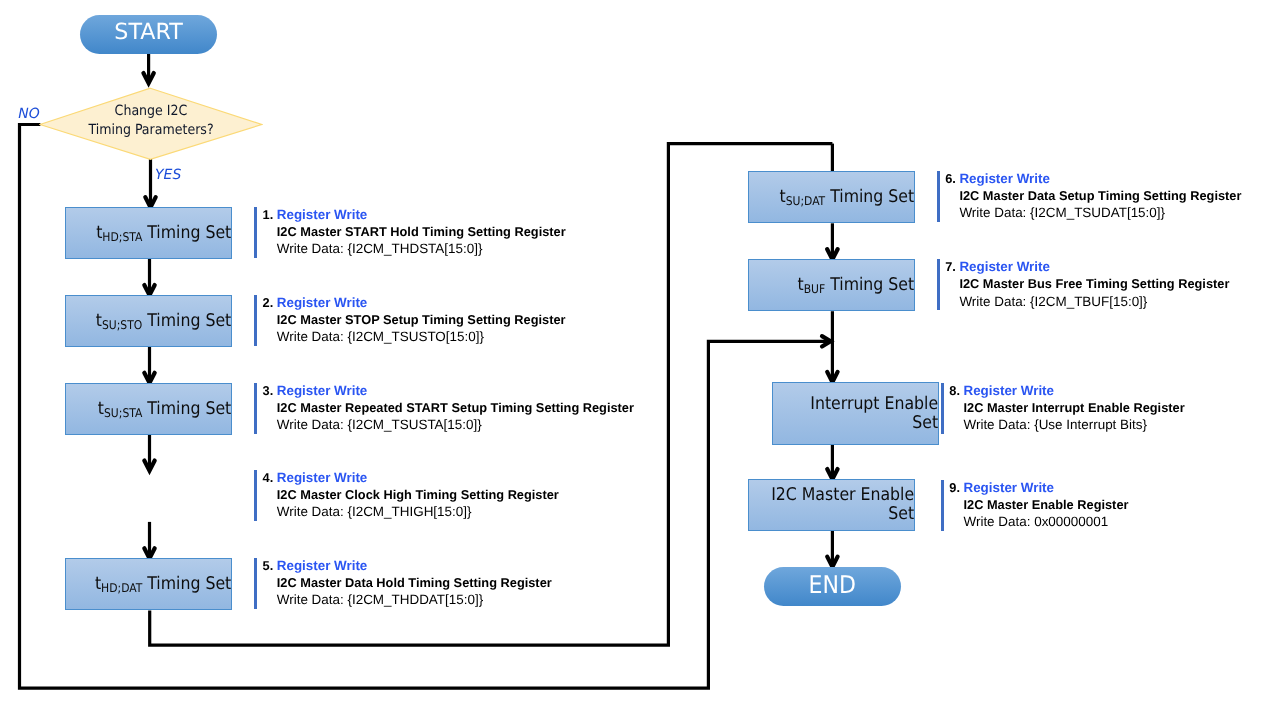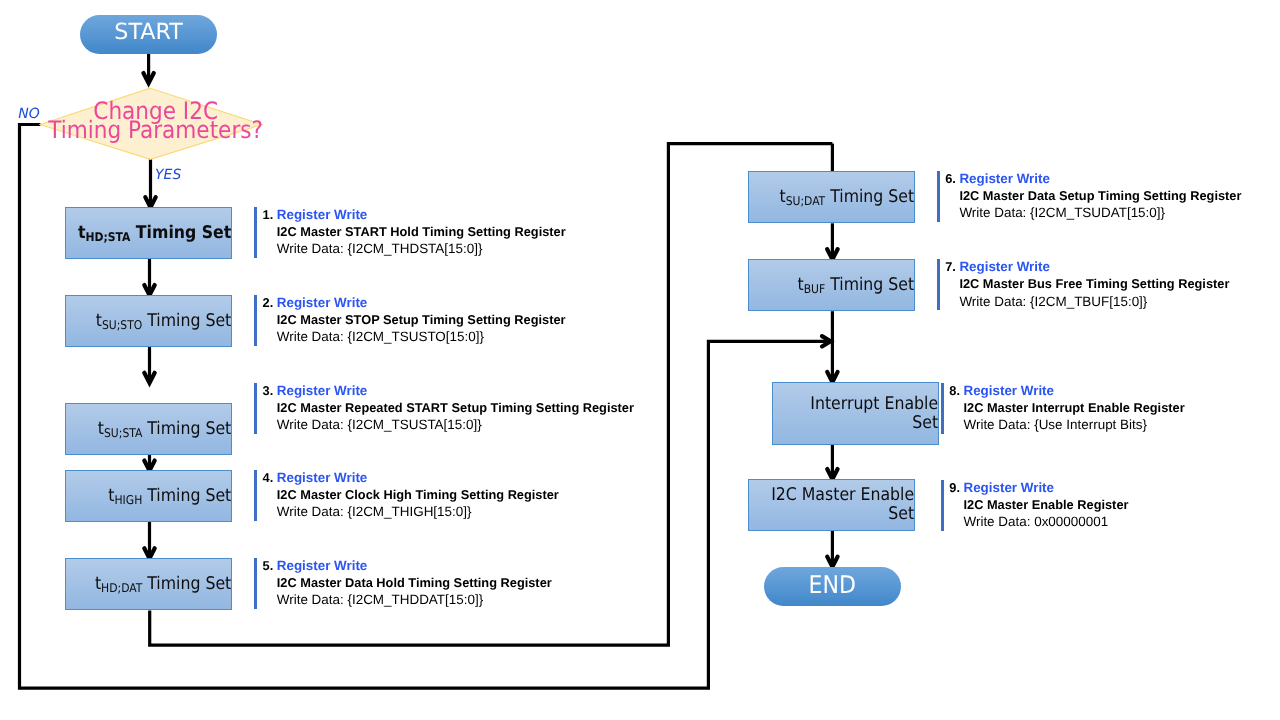--- a/index.html
+++ b/index.html
@@ -23,22 +23,22 @@
         border-radius:24px;display:flex;align-items:center;justify-content:center;
         color:#ffffff;line-height:1;}
   .term span{position:relative;}
   .term.start-shape{font-size:22.2px;font-stretch:normal;}
   .term.start-shape span{top:-2.2px;}
   .term.end-shape{font-size:24.5px;font-stretch:condensed;}
   .term.end-shape span{top:-1.4px;}
 
   .diamond{position:absolute;}
   .diamond .dtext{position:absolute;left:0;top:-3px;width:100%;height:100%;
-        display:flex;align-items:center;justify-content:flex-end;text-align:center;
-        font-size:24px;color:#ec4899;line-height:18.8px;}
+        display:flex;align-items:center;justify-content:center;text-align:center;
+        font-size:14px;color:#0f172a;line-height:18.8px;}
 
   sub{font-size:0.686em;line-height:0;vertical-align:-0.21em;}
 
   .ann{position:absolute;font-family:"Liberation Sans","DejaVu Sans",sans-serif;
        font-stretch:normal;}
   .ann .bar{position:absolute;left:0;top:0;width:2.75px;height:50.5px;background:#3f6ec4;}
   .ann .num{position:absolute;left:8.4px;top:-1.2px;font-weight:bold;font-size:12.8px;color:#000;
         line-height:17.2px;}
   .ann .body{position:absolute;left:22.6px;top:-1.2px;white-space:nowrap;}
   .ann .l1{color:#2a55f2;font-weight:bold;font-size:13.4px;line-height:17.2px;}
@@ -96,38 +96,33 @@
       <div>
         <div>Change I2C</div>
         <div>Timing Parameters?</div>
       </div>
     </div>
   </div>
 
   <div class="lbl" style="left:18.2px;top:106.9px;">NO</div>
   <div class="lbl" style="left:155px;top:168px;">YES</div>
 
-  <div class="node proc" style="left:64.8px;top:207px;width:167.5px;height:52px;font-weight:bold;">
+  <div class="node proc" style="left:64.8px;top:207px;width:167.5px;height:52px;">
     <div class="inner">
       <span>t</span><sub>HD;STA</sub><span> Timing Set</span>
     </div>
   </div>
   <div class="node proc" style="left:64.8px;top:295px;width:167.5px;height:52px;">
     <div class="inner">
       <span>t</span><sub>SU;STO</sub><span> Timing Set</span>
     </div>
   </div>
-  <div class="node proc" style="left:64.8px;top:383px;width:167.5px;height:52px;margin-top:20px;">
+  <div class="node proc" style="left:64.8px;top:383px;width:167.5px;height:52px;">
     <div class="inner">
       <span>t</span><sub>SU;STA</sub><span> Timing Set</span>
-    </div>
-  </div>
-  <div class="node proc" style="left:64.8px;top:470px;width:167.5px;height:52px;">
-    <div class="inner">
-      <span>t</span><sub>HIGH</sub><span> Timing Set</span>
     </div>
   </div>
   <div class="node proc" style="left:64.8px;top:558px;width:167.5px;height:52px;">
     <div class="inner">
       <span>t</span><sub>HD;DAT</sub><span> Timing Set</span>
     </div>
   </div>
 
   <div class="node proc" style="left:747.7px;top:171px;width:167.5px;height:52px;">
     <div class="inner">

